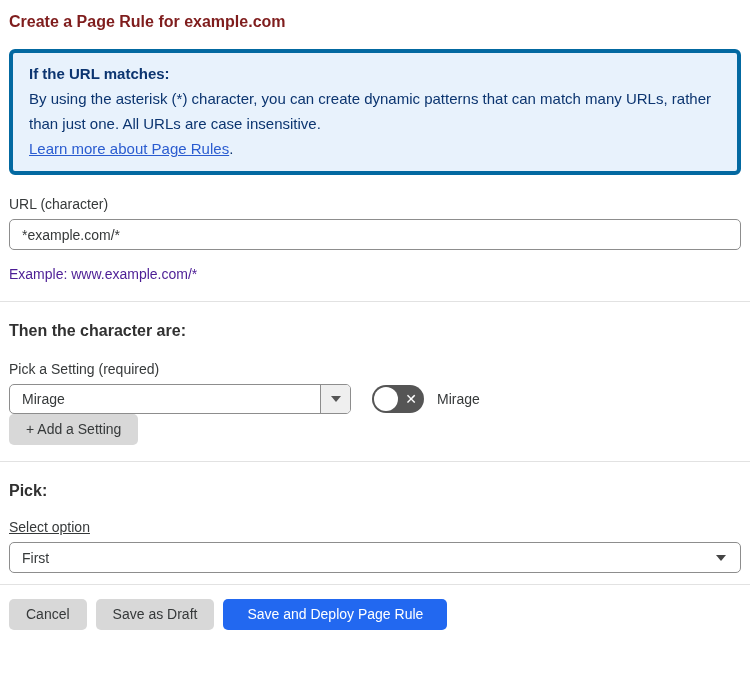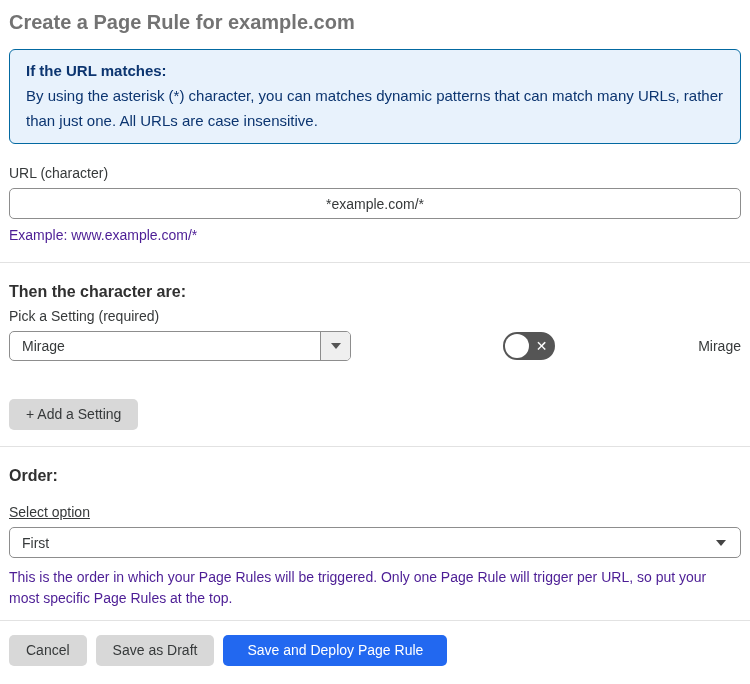--- a/index.html
+++ b/index.html
@@ -5,30 +5,30 @@
   * { box-sizing: border-box; }
   html, body { margin: 0; padding: 0; background: #fff; }
   body {
     width: 750px;
     font-family: "Liberation Sans", sans-serif;
     color: #36393a;
   }
   .container { padding: 8px 9px 10px; }
 
   h1.page-title {
-    font-size: 20px;
+    font-size: 16px;
     line-height: 24px;
     font-weight: bold;
-    color: #737373;
+    color: #7f1d1d;
     margin: 2px 0 15px 0;
   }
 
   .info-box {
     background: #e8f2fc;
-    border: 1px solid #0369a1;
+    border: 4px solid #0369a1;
     border-radius: 6px;
     padding: 8px 16px 10px;
     font-size: 15px;
     line-height: 25px;
     color: #0c3570;
     margin-bottom: 21px;
   }
   .info-box .info-heading { font-weight: bold; }
   .info-box a.info-link {
     color: #2a5cd0;
@@ -48,22 +48,21 @@
     width: 100%;
     height: 31px;
     border: 1px solid #8d8d8d;
     border-radius: 5px;
     padding: 6px 12px;
     font-family: "Liberation Sans", sans-serif;
     font-size: 14px;
     color: #36393a;
     background: #fff;
     outline: none;
-    margin-bottom: 6px;
-    text-align: center;
+    margin-bottom: 14px;
   }
 
   .helper-text {
     font-size: 14px;
     line-height: 21px;
     color: #4c1d95;
   }
 
   .divider {
     border: none;
@@ -72,27 +71,26 @@
   }
 
   h2.section-heading {
     font-size: 16px;
     line-height: 20px;
     font-weight: bold;
     margin: 19px 0 0 0;
     color: #313131;
   }
 
-  .setting-label { margin-top: 6px; }
+  .setting-label { margin-top: 20px; }
 
   .setting-row {
     display: flex;
     align-items: center;
     margin-top: 2px;
-    justify-content: space-between;
   }
   .select-split {
     width: 342px;
     height: 30px;
     border: 1px solid #8d8d8d;
     border-radius: 5px;
     background: #fff;
     display: flex;
     align-items: stretch;
     overflow: hidden;
@@ -158,21 +156,21 @@
     border: none;
     border-radius: 5px;
     font-family: "Liberation Sans", sans-serif;
     font-size: 14px;
     line-height: 15px;
     padding: 8px 17px;
     cursor: pointer;
     color: #36393a;
     background: #d8d8d8;
   }
-  .btn-add-setting { margin-top: 38px; }
+  .btn-add-setting { }
   .btn-primary {
     background: #2268f0;
     color: #fff;
     padding: 8px 24px;
   }
 
   .select-full {
     width: 100%;
     height: 31px;
     border: 1px solid #8d8d8d;
@@ -202,21 +200,24 @@
 </style>
 </head>
 <body>
 
 <div class="container">
 
   <h1 class="page-title">Create a Page Rule for example.com</h1>
 
   <div class="info-box">
     <div class="info-heading">If the URL matches:</div>
-    <div class="info-body">By using the asterisk (*) character, you can matches dynamic patterns that can match many URLs, rather than just one. All URLs are case insensitive.</div>
+    <div class="info-body">By using the asterisk (*) character, you can create dynamic patterns that can match many URLs, rather than just one. All URLs are case insensitive.</div>
+    <div>
+      <a class="info-link">Learn more about Page Rules</a><span class="info-link-suffix">.</span>
+    </div>
   </div>
 
   <div class="field-label">URL (character)</div>
   <input class="text-input" type="text" value="*example.com/*" style="">
   <div class="helper-text">Example: www.example.com/*</div>
 
   <hr class="divider">
 
   <h2 class="section-heading">Then the character are:</h2>
 
@@ -233,30 +234,29 @@
       <span class="knob"></span>
       <span class="toggle-x">✕</span>
     </div>
     <div class="toggle-name-label">Mirage</div>
   </div>
 
   <button class="btn btn-add-setting">+ Add a Setting</button>
 
   <hr class="divider">
 
-  <h2 class="section-heading">Order:</h2>
+  <h2 class="section-heading">Pick:</h2>
 
   <div class="field-label order-label">Select option</div>
 
   <div class="select-full">
     <span>First</span>
     <span class="caret-down"></span>
   </div>
 
-  <div class="helper-text order-helper">This is the order in which your Page Rules will be triggered. Only one Page Rule will trigger per URL, so put your most specific Page Rules at the top.</div>
 
   <hr class="divider divider-footer">
 
   <div class="footer-buttons">
     <button class="btn">Cancel</button>
     <button class="btn">Save as Draft</button>
     <button class="btn btn-primary">Save and Deploy Page Rule</button>
   </div>
 
 </div>

